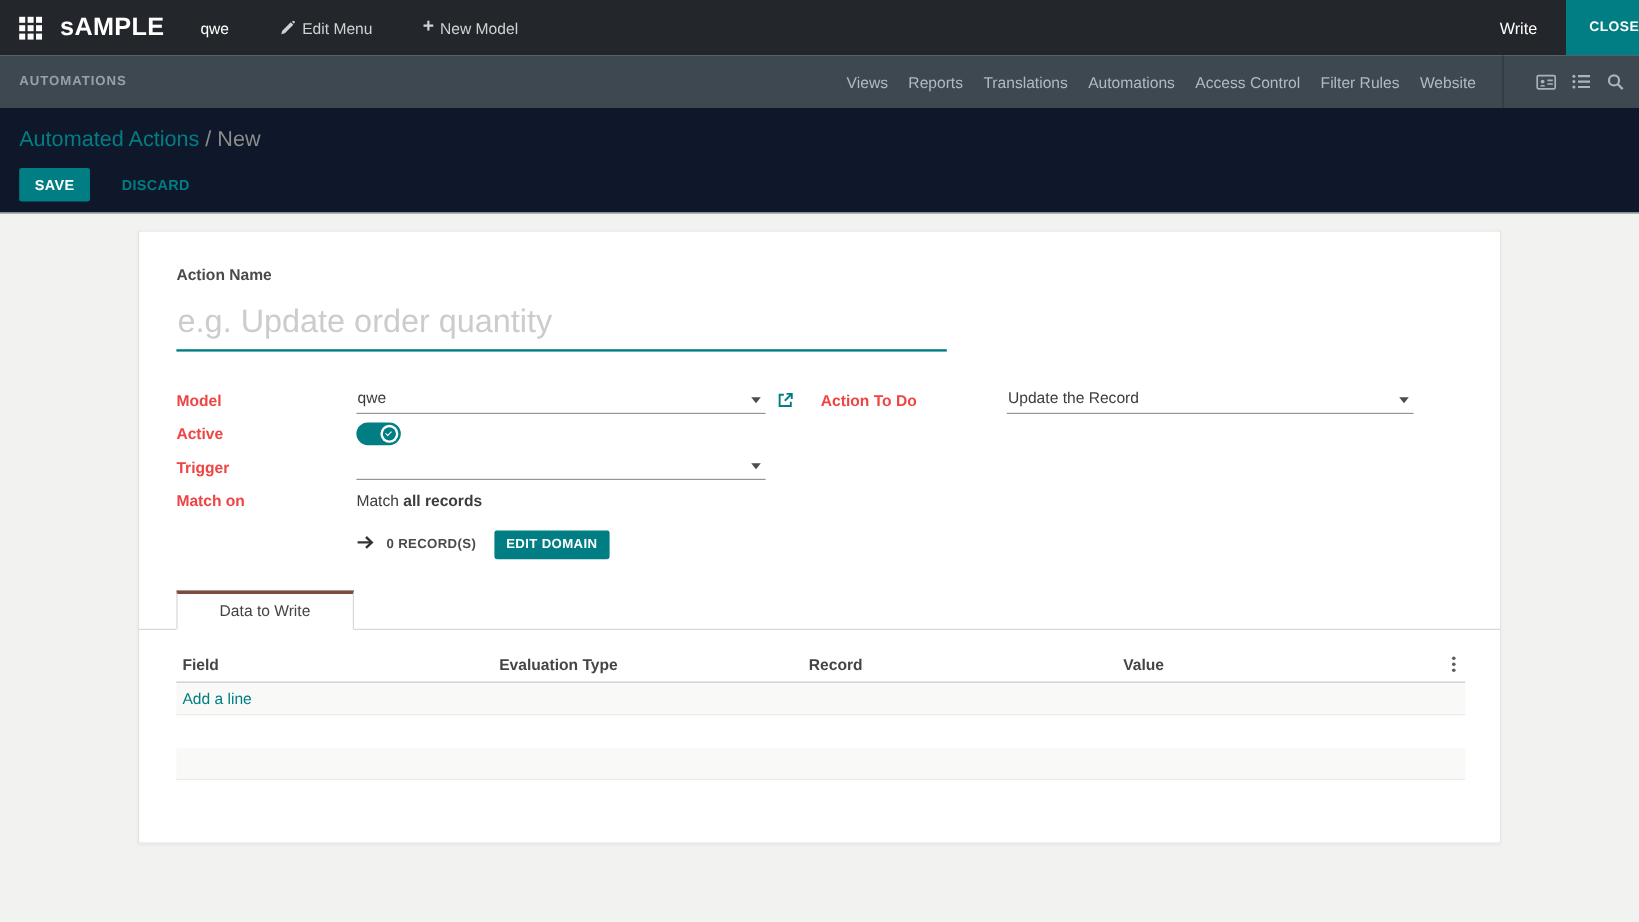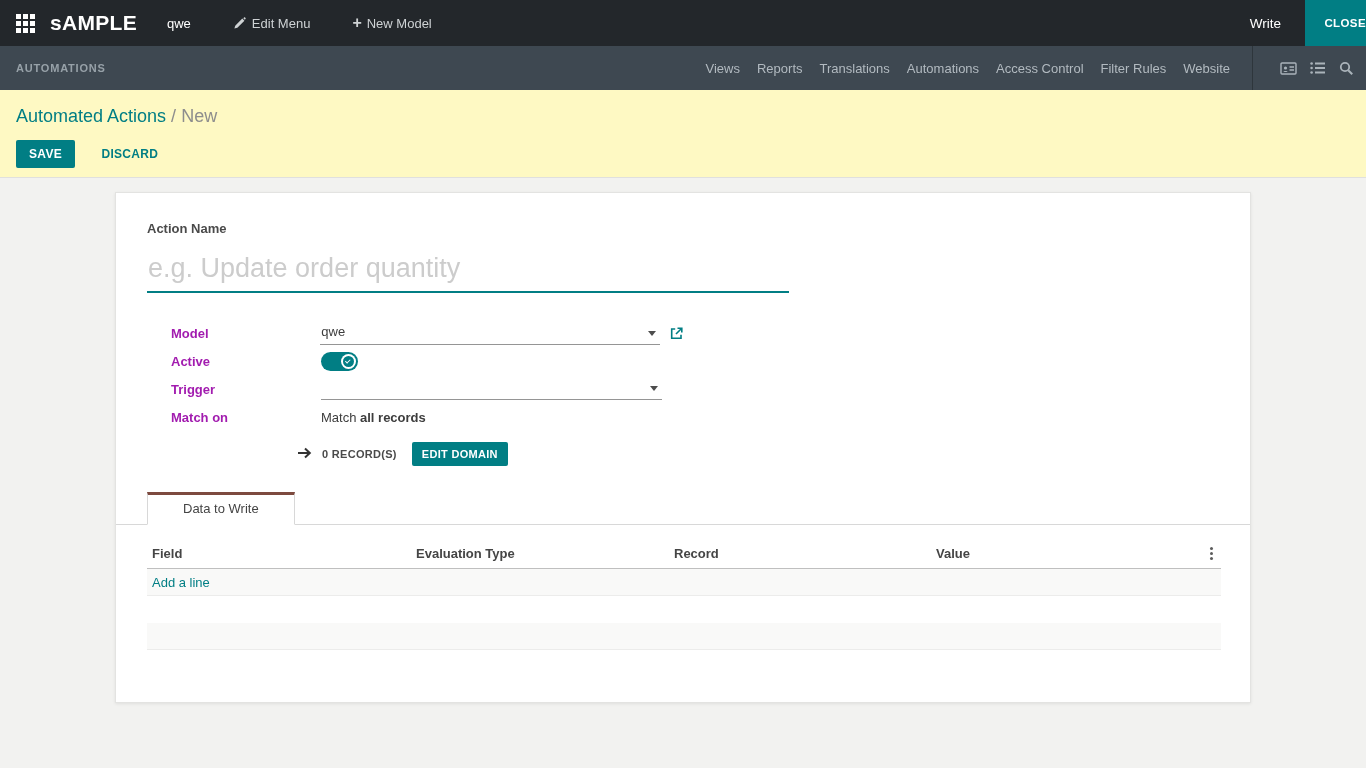--- a/index.html
+++ b/index.html
@@ -26,21 +26,21 @@
   
   .subbar { height:44px; background:#3e4851; display:flex; align-items:center; padding:0 12px 0 16px; }
   .section-label { color:#97a1a8; font-size:11px; font-weight:bold; letter-spacing:.8px; }
   .sb-spacer { flex:1; }
   .sb-tab { color:#b2bac0; font-size:13px; margin-left:17px; }
   .sb-divider { width:1px; height:44px; background:rgba(0,0,0,.25); margin:0 14px 0 22px; }
   .sb-icon { margin-left:13px; display:inline-flex; cursor:pointer; }
   .sb-icon svg { stroke:#aab3ba; fill:none; }
 
   
-  .panel { height:88px; background:#fef9c3; padding:16px 16px 0; border-bottom:1px solid #e0e0de; }
+  .panel { height:88px; background:#0f172a; padding:16px 16px 0; border-bottom:1px solid #e0e0de; }
   .crumbs { font-size:18px; margin-bottom:13px; }
   .crumb-parent { color:#017e84; }
   .crumb-sep, .crumb-current { color:#8d8d8d; }
   .btn-save { background:#017e84; color:#fff; border:none; border-radius:2px;
     font-size:12px; font-weight:bold; letter-spacing:.3px; padding:7px 13px;
     cursor:pointer; font-family:inherit; }
   .btn-discard { background:none; border:none; color:#017e84; font-size:12px;
     font-weight:bold; letter-spacing:.3px; margin-left:16px; padding:7px 6px;
     cursor:pointer; font-family:inherit; }
 
@@ -51,21 +51,21 @@
 
   .fname-label { font-size:13px; font-weight:bold; color:#4a4a4a; margin-bottom:13px; }
   .fname-input { display:block; width:642px; border:none; border-bottom:2px solid #017e84;
     font-size:27px; color:#555; padding:4px 1px 7px; outline:none; font-family:inherit; }
   .fname-input::placeholder { color:#ccc; opacity:1; }
 
   .fgrid { margin-top:26px; }
   .split { display:flex; }
   .half-left { width:537px; display:flex; align-items:center; min-height:28px; }
   .half-right { flex:1; display:flex; align-items:center; min-height:28px; }
-  .flabel { width:150px; font-size:13px; font-weight:bold; color:#a21caf;margin-left:24px; }
+  .flabel { width:150px; font-size:13px; font-weight:bold; color:#ef4444; }
   .flabel.r { width:155px; }
   .ubox { position:relative; width:341px; border-bottom:1px solid #959595;
     font-size:13px; color:#3d3d3d; padding:3px 16px 5px 1px; min-height:22px; cursor:text; }
   .ubox.r { width:339px; }
   .caret { position:absolute; right:4px; bottom:8px; width:0; height:0;
     border-left:4px solid transparent; border-right:4px solid transparent;
     border-top:5px solid #4d4d4d; cursor:pointer; }
   .ext-link { margin-left:9px; display:inline-flex; cursor:pointer; }
 
   .toggle { width:37px; height:19px; background:#017e84; border-radius:10px;
@@ -199,20 +199,27 @@
             <span>qwe</span>
             <span class="caret"></span>
           </div>
           <span class="ext-link">
             <svg width="15" height="15" viewBox="0 0 15 15" fill="none" stroke="#017e84" stroke-width="1.6">
                 <path d="M6.2 3H2.7v9.3H12V8.8"></path>
                 <path d="M8.5 2.2h4.3v4.3M12.8 2.2L7 8"></path>
               </svg>
           </span>
         </div>
+        <div class="half-right">
+          <span class="flabel r">Action To Do</span>
+          <div class="ubox r">
+            <span>Update the Record</span>
+            <span class="caret"></span>
+          </div>
+        </div>
       </div>
 
       <div class="split">
         <div class="half-left">
           <span class="flabel">Active</span>
           <div class="toggle">
             <span class="knob">
               <span class="knob-inner">
                   <span class="tick"></span>
                 </span>

